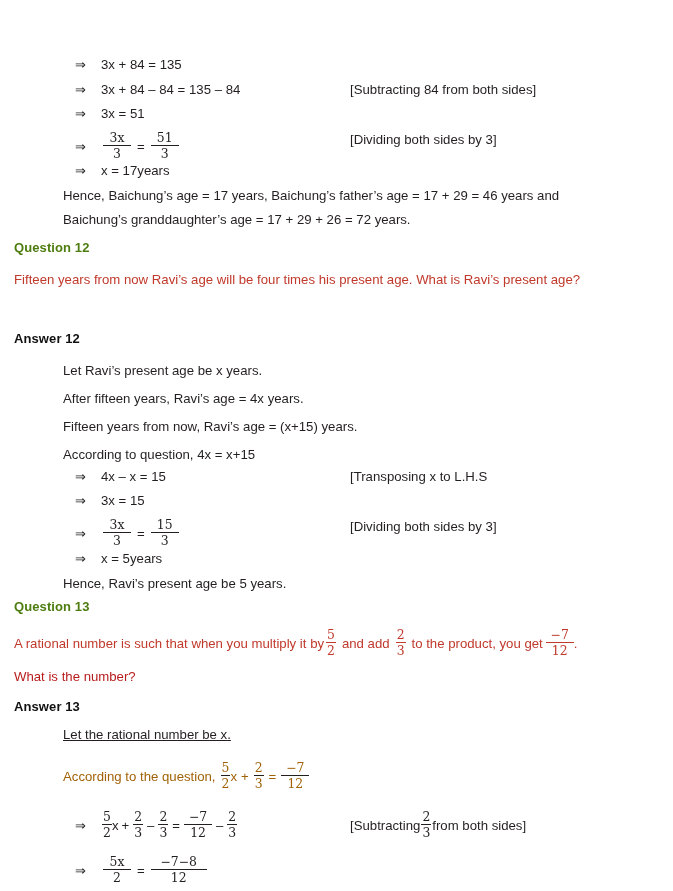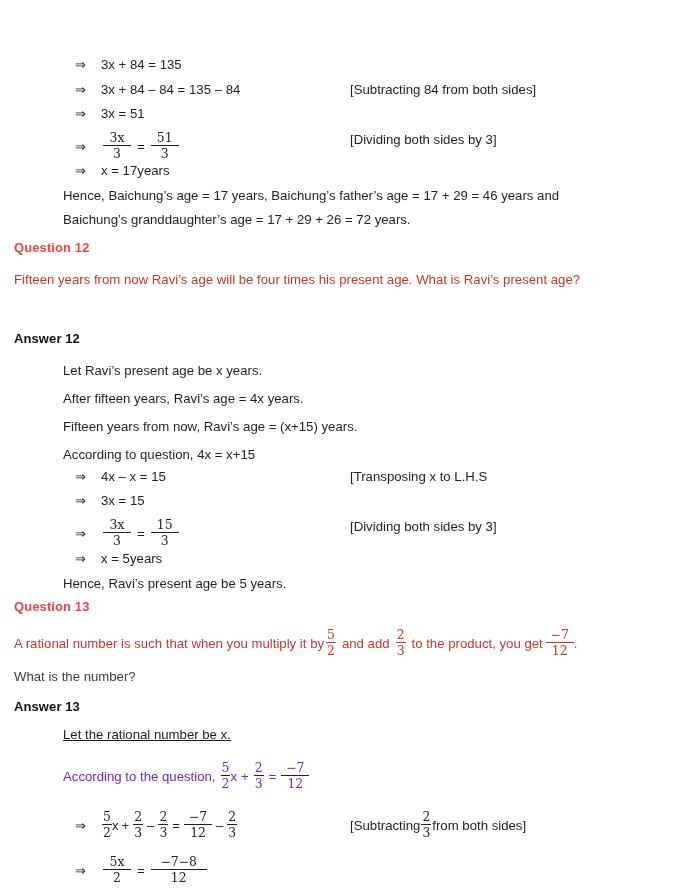--- a/index.html
+++ b/index.html
@@ -30,21 +30,21 @@
     color: #231f20;
     white-space: nowrap;
   }
 
   
   .q-heading {
     position: absolute;
     left: 14px;
     font-size: 13px;
     font-weight: bold;
-    color: #ef4444;
+    color: #4d7c0f;
     letter-spacing: 0.1px;
   }
   .a-heading {
     position: absolute;
     left: 14px;
     font-size: 13px;
     font-weight: bold;
     color: #111111;
     letter-spacing: 0.1px;
   }
@@ -229,27 +229,27 @@
       <span class="den">3</span>
     </span>
     <span style="padding:0 4px 0 4px;">to the product, you get</span>
     <span class="frac red wide" style="margin:0 0 0 -1px;">
       <span class="num">−7</span>
       <span class="den">12</span>
     </span>
     <span>.</span>
   </div>
 
-  <div style="position:absolute; left:14px; top:669px; font-size:13.2px; color:#404040;">What is the number?</div>
+  <div style="position:absolute; left:14px; top:669px; font-size:13.2px; color:#b91c1c;">What is the number?</div>
 
   <div class="a-heading" style="top:699px;">Answer 13</div>
 
   <div class="body-line" style="left:63px; top:727px;text-decoration:underline;">Let the rational number be x.</div>
 
-  <div style="position:absolute; left:63px; top:762px; font-size:13.2px; color:#6d28d9; display:flex; align-items:center; white-space:nowrap;">
+  <div style="position:absolute; left:63px; top:762px; font-size:13.2px; color:#a16207; display:flex; align-items:center; white-space:nowrap;">
     <span>According to the question,</span>
     <span class="frac tight" style="margin-left:5px;">
       <span class="num">5</span>
       <span class="den">2</span>
     </span>
     <span class="fx">x</span>
     <span class="op">+</span>
     <span class="frac tight">
       <span class="num">2</span>
       <span class="den">3</span>

